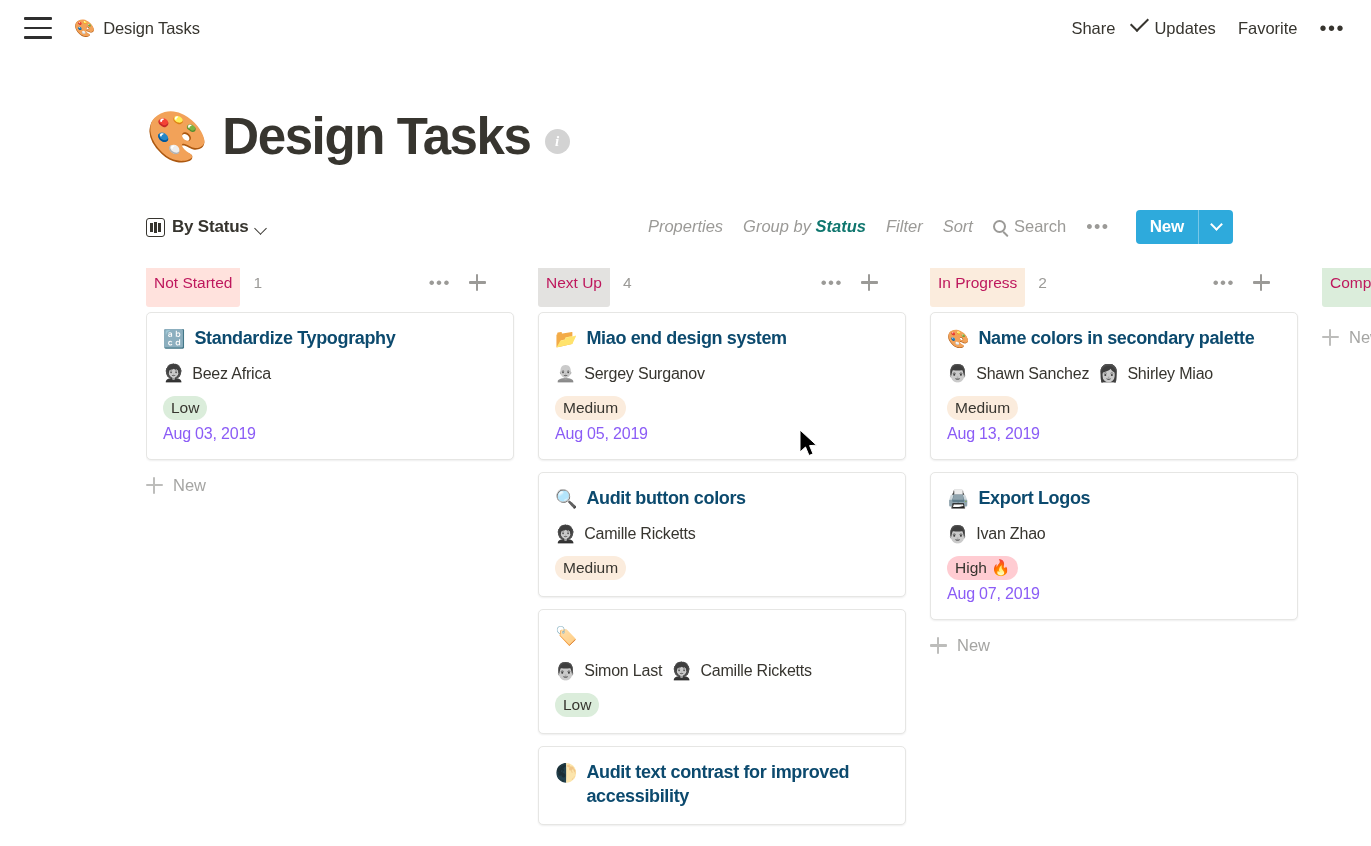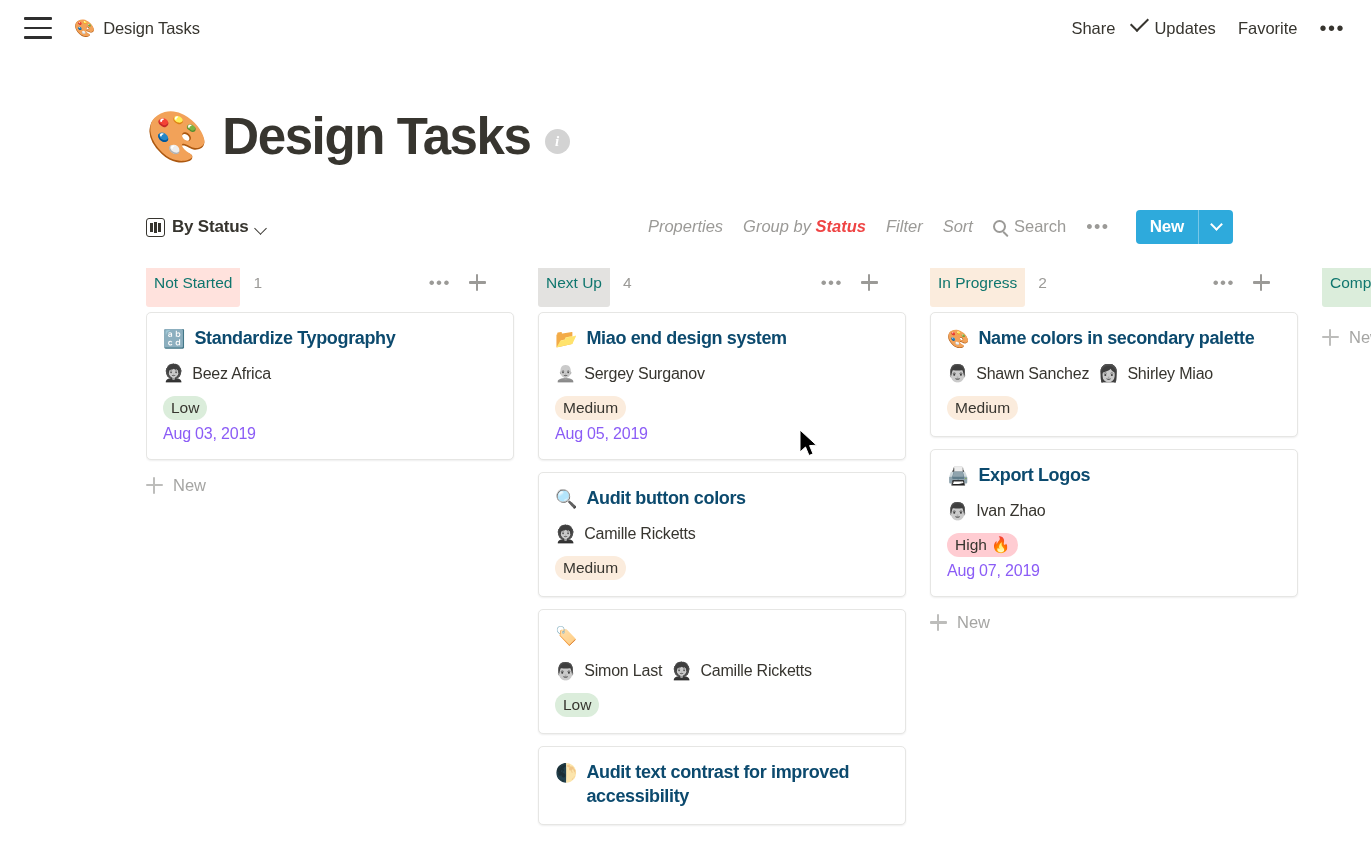--- a/index.html
+++ b/index.html
@@ -92,21 +92,21 @@
   .board-ic i.tall { height: 11px; }
   .view-name { font-size: 17px; font-weight: bold; color: #37352f; letter-spacing: -0.2px; }
   .chev { width: 9px; height: 9px; border-right: 1.9px solid #37352f; border-bottom: 1.9px solid #37352f; transform: rotate(45deg); margin-bottom: 4px; }
 
   .toolbar-right {
     margin-left: auto;
     display: flex; align-items: center; gap: 20px;
     font-size: 16.5px; color: #9b9a97;
   }
   .toolbar-right .tb { cursor: pointer; white-space: nowrap; font-style: italic; }
-  .groupby strong { color: #ef4444; font-weight: bold; }
+  .groupby strong { color: #0f766e; font-weight: bold; }
   .search-item { display: flex; align-items: center; gap: 8px; cursor: pointer; }
   .mag {
     width: 13px; height: 13px; border: 2px solid #9b9a97; border-radius: 50%;
     position: relative; display: inline-block;
   }
   .mag:after {
     content: ""; position: absolute; right: -5px; bottom: -3.5px;
     width: 7px; height: 2px; background: #9b9a97; transform: rotate(45deg); border-radius: 1px;
   }
   .dots-tb { font-size: 18px; letter-spacing: 1.5px; color: #9b9a97; line-height: 1; cursor: pointer; }
@@ -141,21 +141,21 @@
     display: flex; align-items: center;
     height: 30px;
     padding-right: 52px;
   }
   .status-chip {
     font-size: 15.5px;
     padding: 16px 8px;
     border-radius: 3px;
     line-height: 1.15;
     white-space: nowrap;
-    color: #0f766e;
+    color: #be185d;
   }
   .col-count { font-size: 15.5px; color: #9b9a97; margin-left: 13px; }
   .col-head-actions { margin-left: auto; display: flex; align-items: center; gap: 18px; }
   .col-dots { font-size: 17px; letter-spacing: 1.5px; color: #9b9a97; line-height: 1; cursor: pointer; }
   .plus {
     position: relative; width: 17px; height: 17px; cursor: pointer;
   }
   .plus:before, .plus:after {
     content: ""; position: absolute; background: #9b9a97; border-radius: 1px;
   }
@@ -363,20 +363,21 @@
               <span class="person">
                 <span class="avatar">👨</span>
                 <span class="person-name">Shawn Sanchez</span>
               </span>
               <span class="person">
                 <span class="avatar">👩</span>
                 <span class="person-name">Shirley Miao</span>
               </span>
             </div>
             <div><span class="prio" style="background:#fbecdd">Medium</span></div>
+            <div class="date">Aug 13, 2019</div>
           </div>
           <div class="card">
             <div class="card-title-row">
               <span class="card-emoji">🖨️</span>
               <span class="card-title">Export Logos</span>
             </div>
             <div class="people">
               <span class="person">
                 <span class="avatar">👨</span>
                 <span class="person-name">Ivan Zhao</span>

